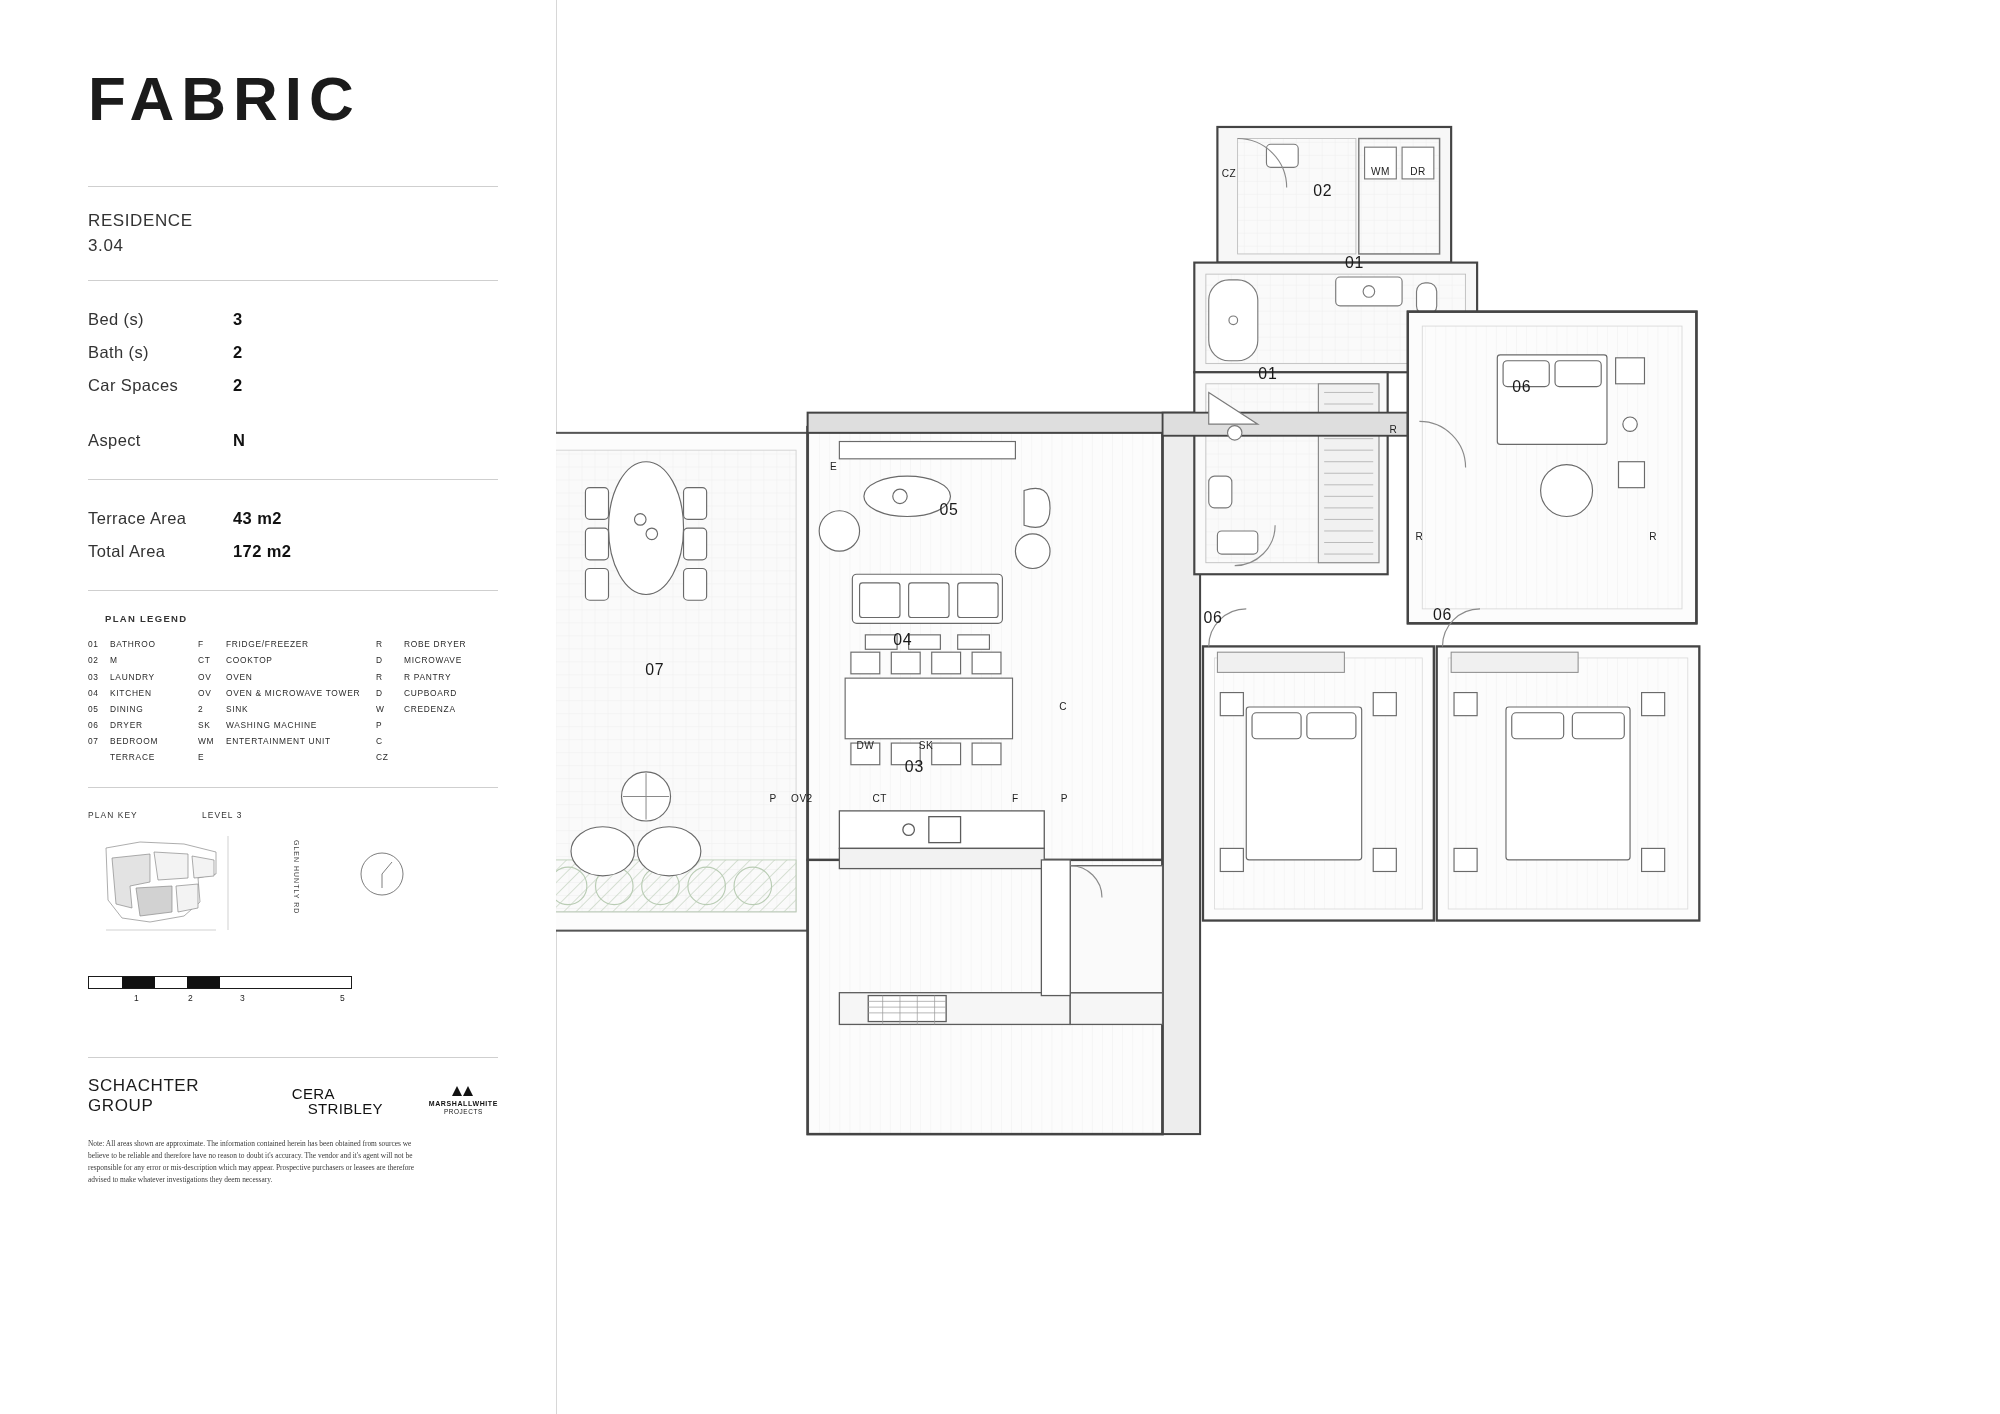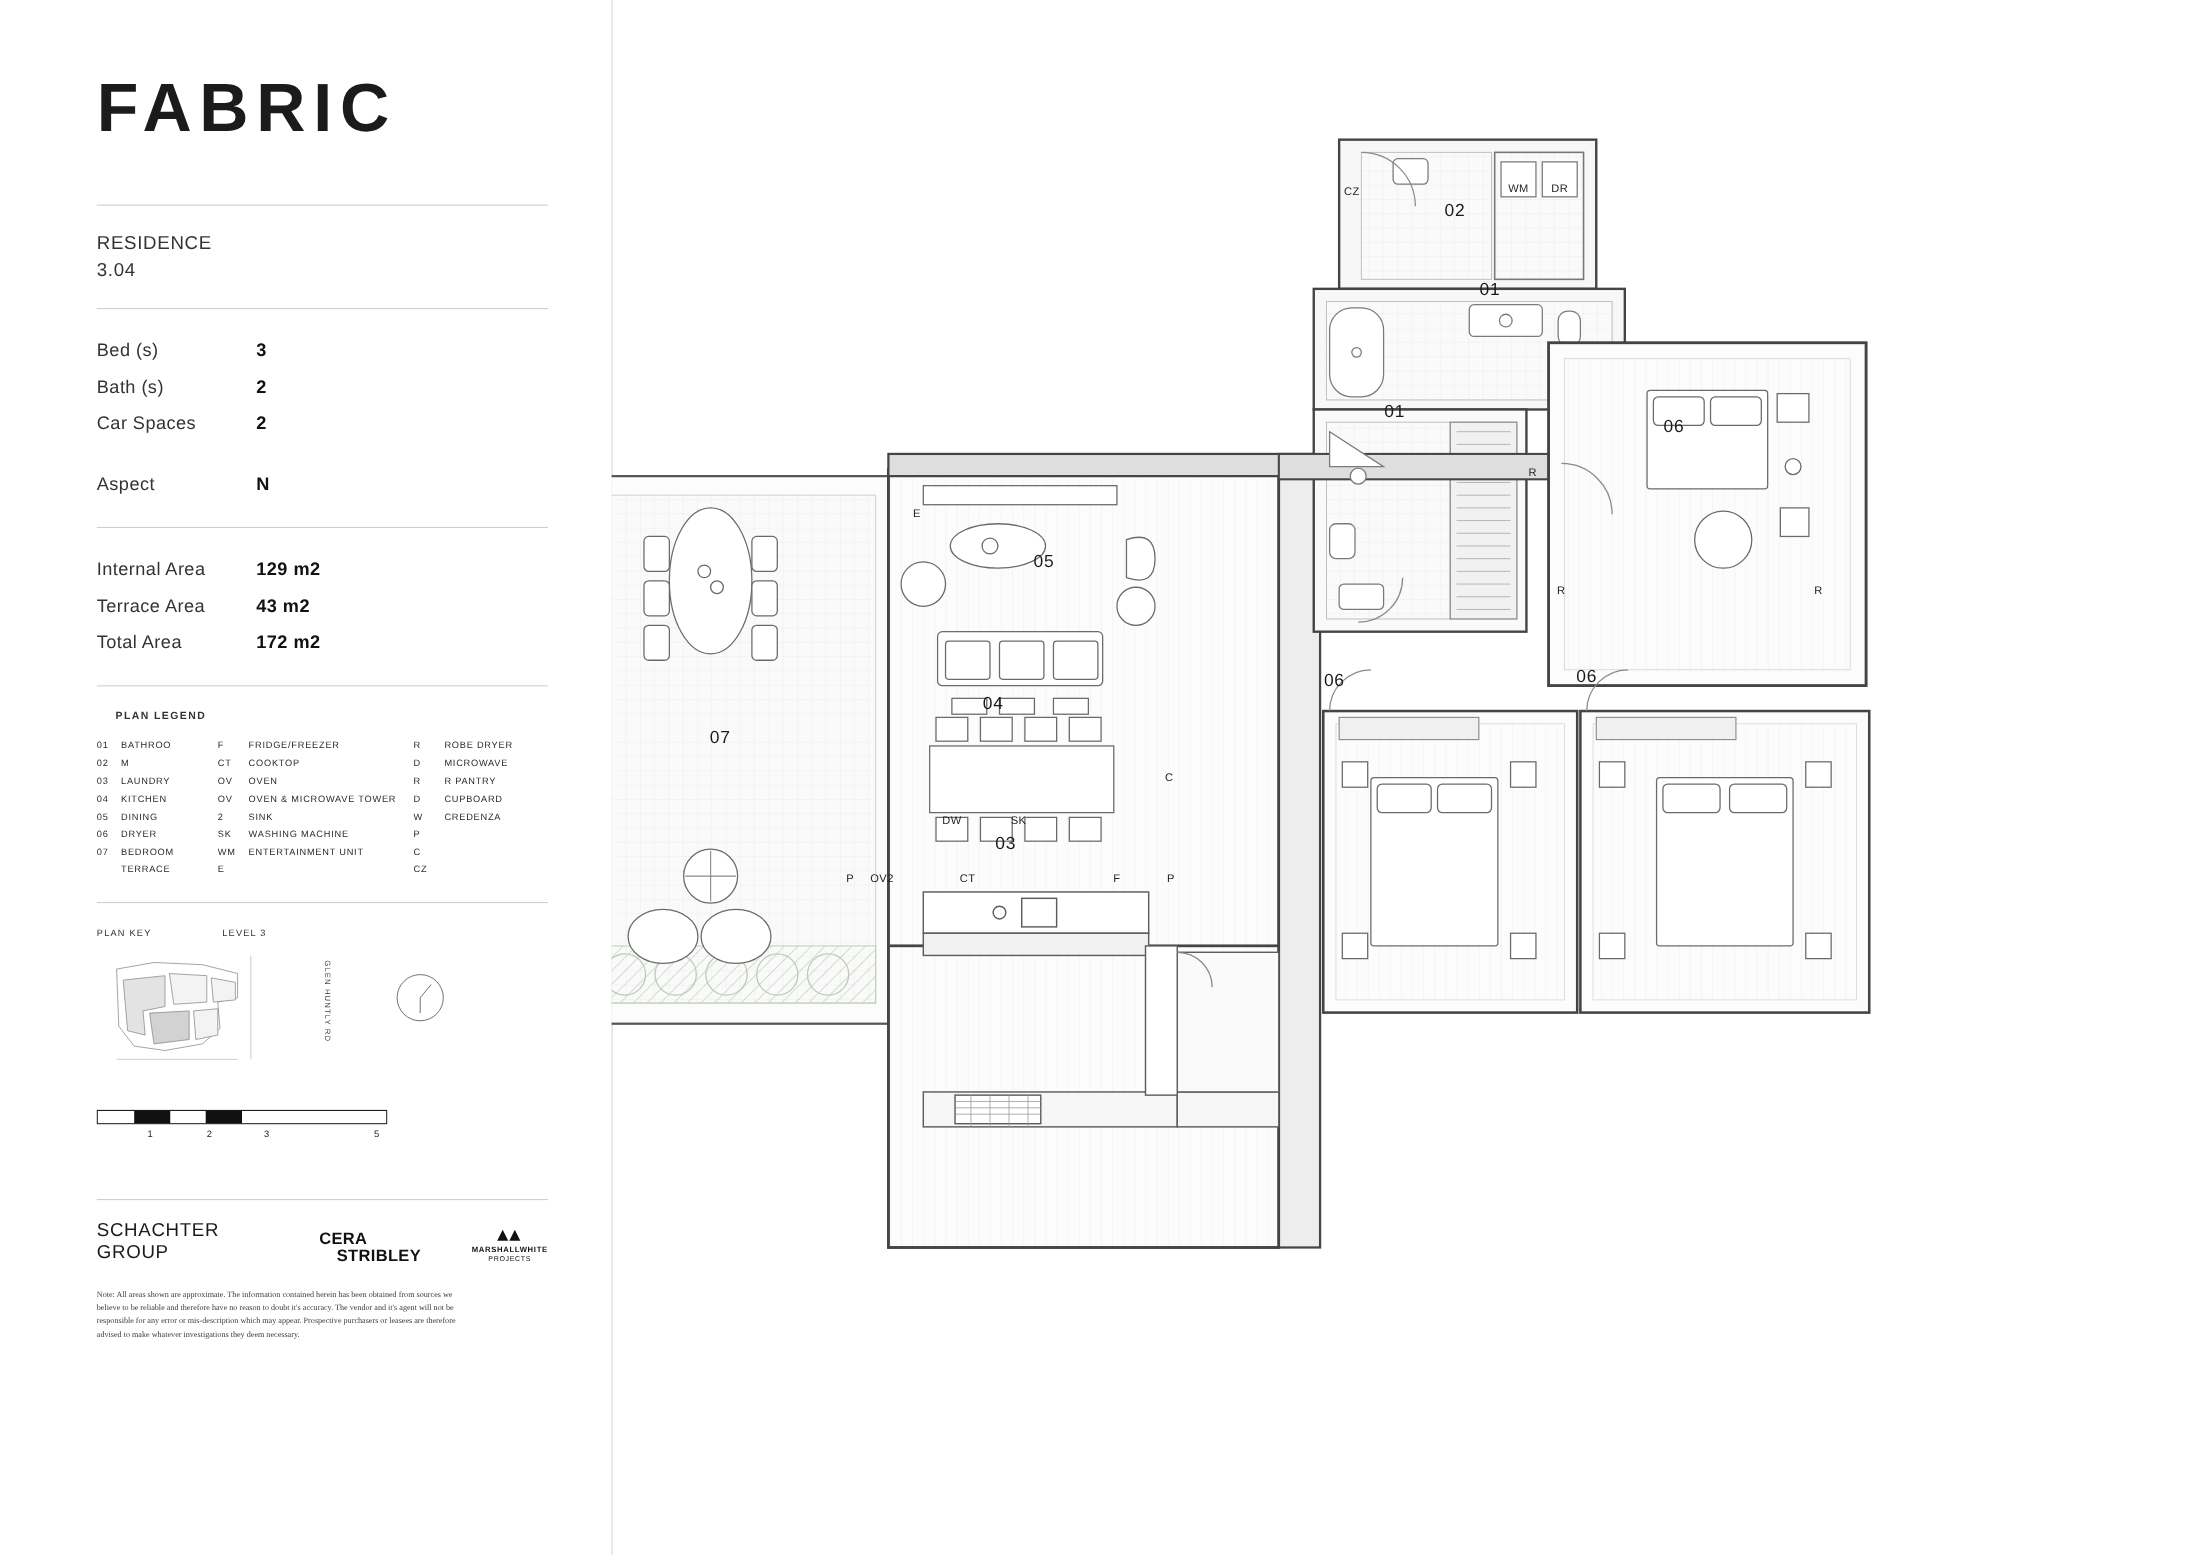--- a/index.html
+++ b/index.html
@@ -40,21 +40,21 @@
   .scalebar{margin-top:26px;}
   .scalebar .bar{display:flex;height:11px;width:262px;border:1px solid #1a1a1a;}
   .scalebar .bar div{flex:1;}
   .sb-b{background:#111;}
   .sb-w{background:#fff;}
   .scalenums{position:relative;width:262px;height:14px;font-size:8.5px;color:#222;margin-top:4px;}
   .scalenums span{position:absolute;}
 
   .logos{display:flex;align-items:flex-end;gap:46px;margin-top:18px;}
   .logo-schachter{font-size:17px;letter-spacing:.6px;color:#1b1b1b;}
-  .logo-cera{font-size:15px;font-weight:bold;letter-spacing:.3px;color:#111;line-height:1.0;}
+  .logo-cera{font-size:15px;font-weight:normal;letter-spacing:.3px;color:#111;line-height:1.0;}
   .logo-cera .c2{display:block;margin-left:16px;}
   .logo-mw{text-align:center;font-size:6.4px;letter-spacing:.6px;color:#111;line-height:1.25;}
   .logo-mw .big{font-weight:bold;font-size:7px;}
 
   .note{margin-top:22px;font-family:"Liberation Serif",serif;font-size:7.4px;line-height:1.62;color:#3a3a3a;width:330px;}
 
   
   .plan{position:absolute;left:556px;top:0;width:1444px;height:1414px;}
   .plan svg{position:absolute;left:0;top:0;}
   .rm{font-size:11px;fill:#1a1a1a;font-family:"Liberation Sans",sans-serif;letter-spacing:.5px;}
@@ -95,24 +95,20 @@
       </div>
       <div class="kv aspect">
         <div class="k">Aspect</div>
         <div class="v">N</div>
       </div>
     </div>
 
     <div class="rule"></div>
 
     <div class="sec areas">
-      <div class="kv">
-        <div class="k">Internal Area</div>
-        <div class="v">129 m2</div>
-      </div>
       <div class="kv">
         <div class="k">Terrace Area</div>
         <div class="v">43 m2</div>
       </div>
       <div class="kv">
         <div class="k">Total Area</div>
         <div class="v">172 m2</div>
       </div>
     </div>
 

